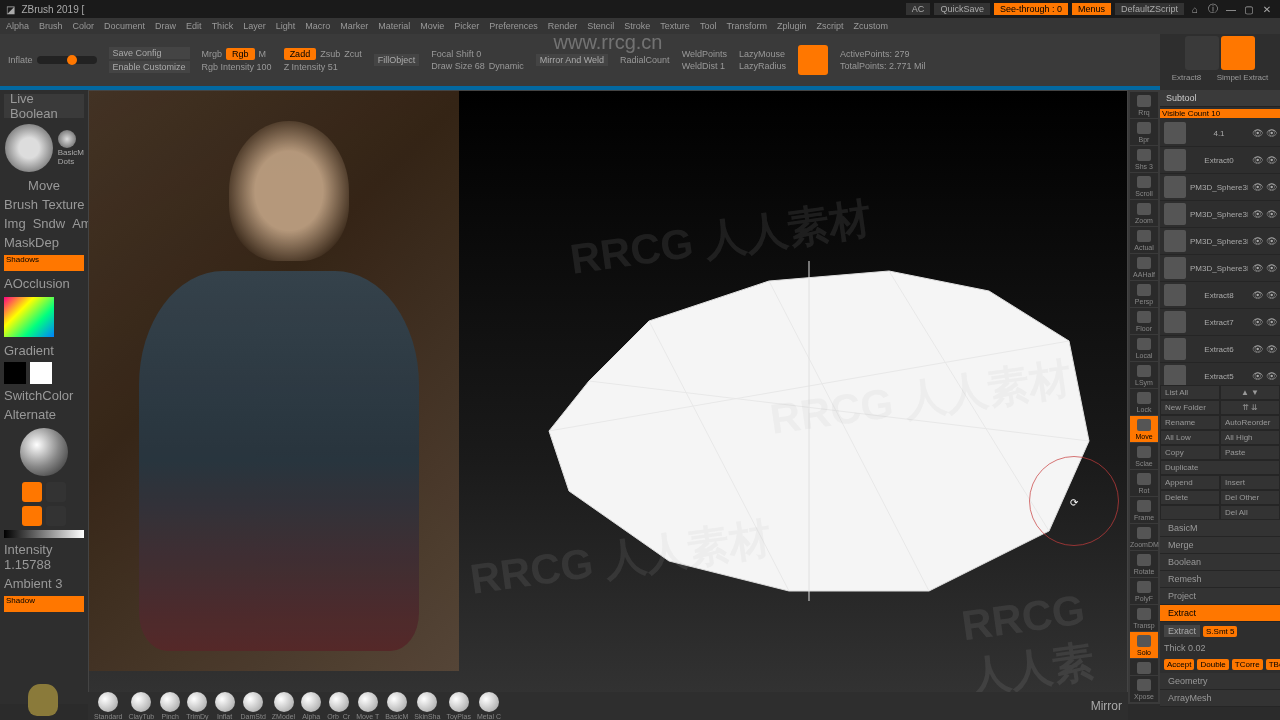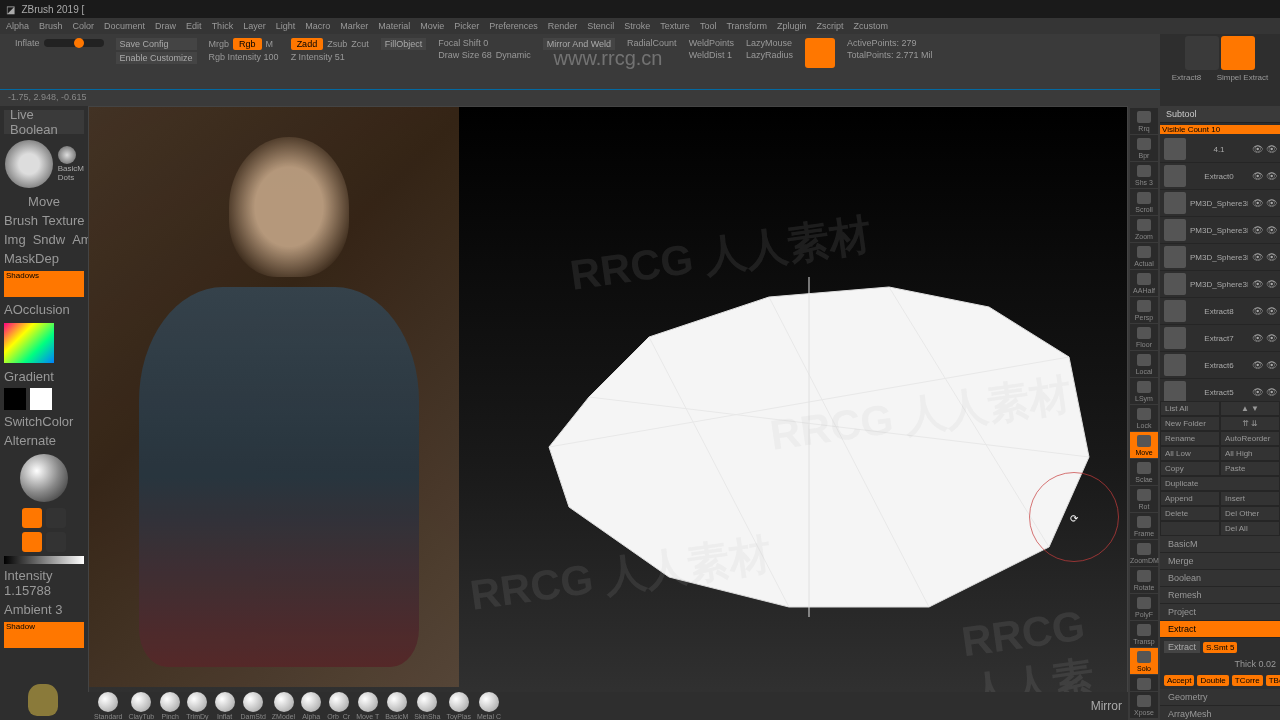--- a/index.html
+++ b/index.html
@@ -5,41 +5,41 @@
 * { margin: 0; padding: 0; box-sizing: border-box; font-family: Arial, sans-serif; }
 body { background: #2b2b2b; color: #aaa; font-size: 10px; overflow: hidden; width: 1280px; height: 720px; position: relative; }
 .titlebar { background: #1a1a1a; height: 18px; display: flex; align-items: center; padding: 0 6px; justify-content: space-between; }
 .titlebar-left { display: flex; align-items: center; gap: 6px; }
 .titlebar-right { display: flex; align-items: center; gap: 4px; }
 .tb-btn { padding: 1px 6px; background: #333; font-size: 9px; cursor: pointer; }
 .tb-btn.orange { background: #ff7700; color: #000; }
 .tb-icon { width: 14px; height: 14px; display: flex; align-items: center; justify-content: center; cursor: pointer; }
 .menubar { background: #353535; height: 16px; display: flex; align-items: center; padding: 0 6px; gap: 10px; font-size: 9px; }
 .menubar span { cursor: pointer; color: #999; }
-.toolbar { background: #3a3a3a; height: 56px; display: flex; align-items: flex-start; padding: 4px 15px; gap: 12px; border-bottom: 1px solid #0369a1; }
+.toolbar { background: #3a3a3a; height: 56px; display: flex; align-items: center; padding: 4px 8px; gap: 12px; border-bottom: 4px solid #0369a1; }
 .tool-group { display: flex; flex-direction: column; gap: 2px; font-size: 9px; }
 .tool-row { display: flex; align-items: center; gap: 4px; }
 .slider-track { width: 60px; height: 8px; background: #222; border-radius: 4px; position: relative; }
 .slider-thumb { width: 10px; height: 10px; background: #ff7700; border-radius: 50%; position: absolute; top: -1px; }
 .orange-pill { background: #ff7700; color: #000; padding: 1px 6px; font-size: 9px; border-radius: 2px; }
 .label-sm { font-size: 9px; color: #999; }
 .btn-sm { padding: 1px 4px; background: #444; font-size: 9px; cursor: pointer; }
 .coord-bar { background: #3a3a3a; height: 16px; padding: 2px 8px; font-size: 9px; color: #888; }
 .main-area { display: flex; height: 614px; }
 .left-panel { width: 88px; background: #2e2e2e; display: flex; flex-direction: column; padding: 4px; gap: 4px; }
 .left-item { font-size: 13px; color: #999; }
 .brush-preview { width: 48px; height: 48px; background: radial-gradient(circle, #ddd 30%, #888 70%); border-radius: 50%; margin: 2px auto; }
 .color-gradient { width: 50px; height: 40px; background: linear-gradient(135deg, #ff0080, #ffff00, #00ff80, #0080ff); margin: 2px 0; }
 .color-swatches { display: flex; gap: 4px; }
 .swatch { width: 22px; height: 22px; }
 .light-sphere { width: 48px; height: 48px; background: radial-gradient(circle at 35% 35%, #fff, #888, #222); border-radius: 50%; margin: 2px auto; }
 .light-btns { display: flex; gap: 4px; justify-content: center; }
 .light-btn { width: 20px; height: 20px; background: #333; border-radius: 3px; }
 .light-btn.active { background: #ff7700; }
-.orange-bar { background: #ff7700; height: 26px; width: 100%; margin: 1px 0; font-size: 8px; padding: 0 2px; color: #000; }
+.orange-bar { background: #ff7700; height: 16px; width: 100%; margin: 1px 0; font-size: 8px; padding: 0 2px; color: #000; }
 .canvas-area { flex: 1; background: linear-gradient(180deg, #000 0%, #1a1a1a 60%, #333 100%); position: relative; border: 1px solid #444; }
 .ref-image { position: absolute; left: 0; top: 0; width: 370px; height: 580px; background: linear-gradient(135deg, #4a3828 0%, #3a2818 40%, #5a4838 100%); opacity: 0.9; }
 .ref-head { position: absolute; top: 30px; left: 140px; width: 120px; height: 140px; background: radial-gradient(ellipse, #c8a888 40%, #3a2818 80%); border-radius: 50% 50% 40% 40%; }
 .ref-body { position: absolute; top: 180px; left: 50px; width: 280px; height: 380px; background: linear-gradient(180deg, #3a4852 0%, #2a3842 50%, #5a2828 100%); border-radius: 30% 30% 10% 10%; }
 .mesh-shape { position: absolute; left: 420px; top: 170px; width: 590px; height: 340px; }
 .brush-cursor { position: absolute; left: 940px; top: 365px; width: 90px; height: 90px; border: 1px solid rgba(200,60,60,0.7); border-radius: 50%; }
 .brush-cursor-inner { position: absolute; left: 50%; top: 50%; width: 8px; height: 8px; transform: translate(-50%,-50%); color:#fff; font-size:10px; }
 .right-toolbar { width: 32px; background: #3a3a3a; display: flex; flex-direction: column; padding: 2px; gap: 1px; }
 .rt-btn { width: 28px; height: 28px; background: #2a2a2a; font-size: 7px; text-align: center; line-height: 10px; padding-top: 16px; color: #888; cursor: pointer; position: relative; }
 .rt-btn.orange { background: #ff7700; color: #000; }
@@ -75,20 +75,32 @@
 </head>
 <body>
 
 <div class="app-root">
 
 <div class="titlebar">
   <div class="titlebar-left">
     <span>◪</span>
     <span>ZBrush 2019 [</span>
   </div>
+  <div class="titlebar-right">
+    <span class="tb-btn">AC</span>
+    <span class="tb-btn">QuickSave</span>
+    <span class="tb-btn" style="background:#ff7700;color:#000">See-through : 0</span>
+    <span class="tb-btn orange">Menus</span>
+    <span class="tb-btn">DefaultZScript</span>
+    <span class="tb-icon">⌂</span>
+    <span class="tb-icon">ⓘ</span>
+    <span class="tb-icon">—</span>
+    <span class="tb-icon">▢</span>
+    <span class="tb-icon">✕</span>
+  </div>
 </div>
 
 <div class="menubar">
   <span>Alpha</span>
   <span>Brush</span>
   <span>Color</span>
   <span>Document</span>
   <span>Draw</span>
   <span>Edit</span>
   <span>Thick</span>
@@ -165,21 +177,20 @@
   <div class="tool-group">
     <span class="label-sm">LazyMouse</span>
     <span class="label-sm">LazyRadius</span>
   </div>
   <div style="width:30px;height:30px;background:#ff7700;border-radius:3px"></div>
   <div class="tool-group">
     <span class="label-sm">ActivePoints: 279</span>
     <span class="label-sm">TotalPoints: 2.771 Mil</span>
   </div>
 </div>
-<div class="coord-bar">-1.75, 2.948, -0.615</div>
 </div>
 <div style="width:120px;background:#2e2e2e">
   <div class="top-right-tool">
     <div class="tool-ic"></div>
     <div class="tool-ic og"></div>
   </div>
   <div style="display:flex;font-size:8px;padding:1px 4px;justify-content:space-around;color:#999">
     <span>Extract8</span>
     <span>Simpel Extract</span>
   </div>
@@ -381,21 +392,21 @@
     <div class="collapse-item">Merge</div>
     <div class="collapse-item">Boolean</div>
     <div class="collapse-item">Remesh</div>
     <div class="collapse-item">Project</div>
     <div class="collapse-item" style="background:#ff7700;color:#000">Extract</div>
     <div class="extract-row">
       <span class="btn-sm">Extract</span>
       <span class="extract-pill">S.Smt 5</span>
     </div>
     <div class="extract-row">
-          <span class="label-sm" style="flex:1;text-align:right">Thick 0.02</span>
+          <span class="label-sm" style="flex:1;text-align:left">Thick 0.02</span>
         </div>
     <div class="extract-row">
       <span class="extract-pill">Accept</span>
       <span class="extract-pill">Double</span>
       <span class="extract-pill">TCorre</span>
       <span class="extract-pill">TBord</span>
     </div>
     <div id="collapse-list">
           <div class="collapse-item">Geometry</div>
           <div class="collapse-item">ArrayMesh</div>

